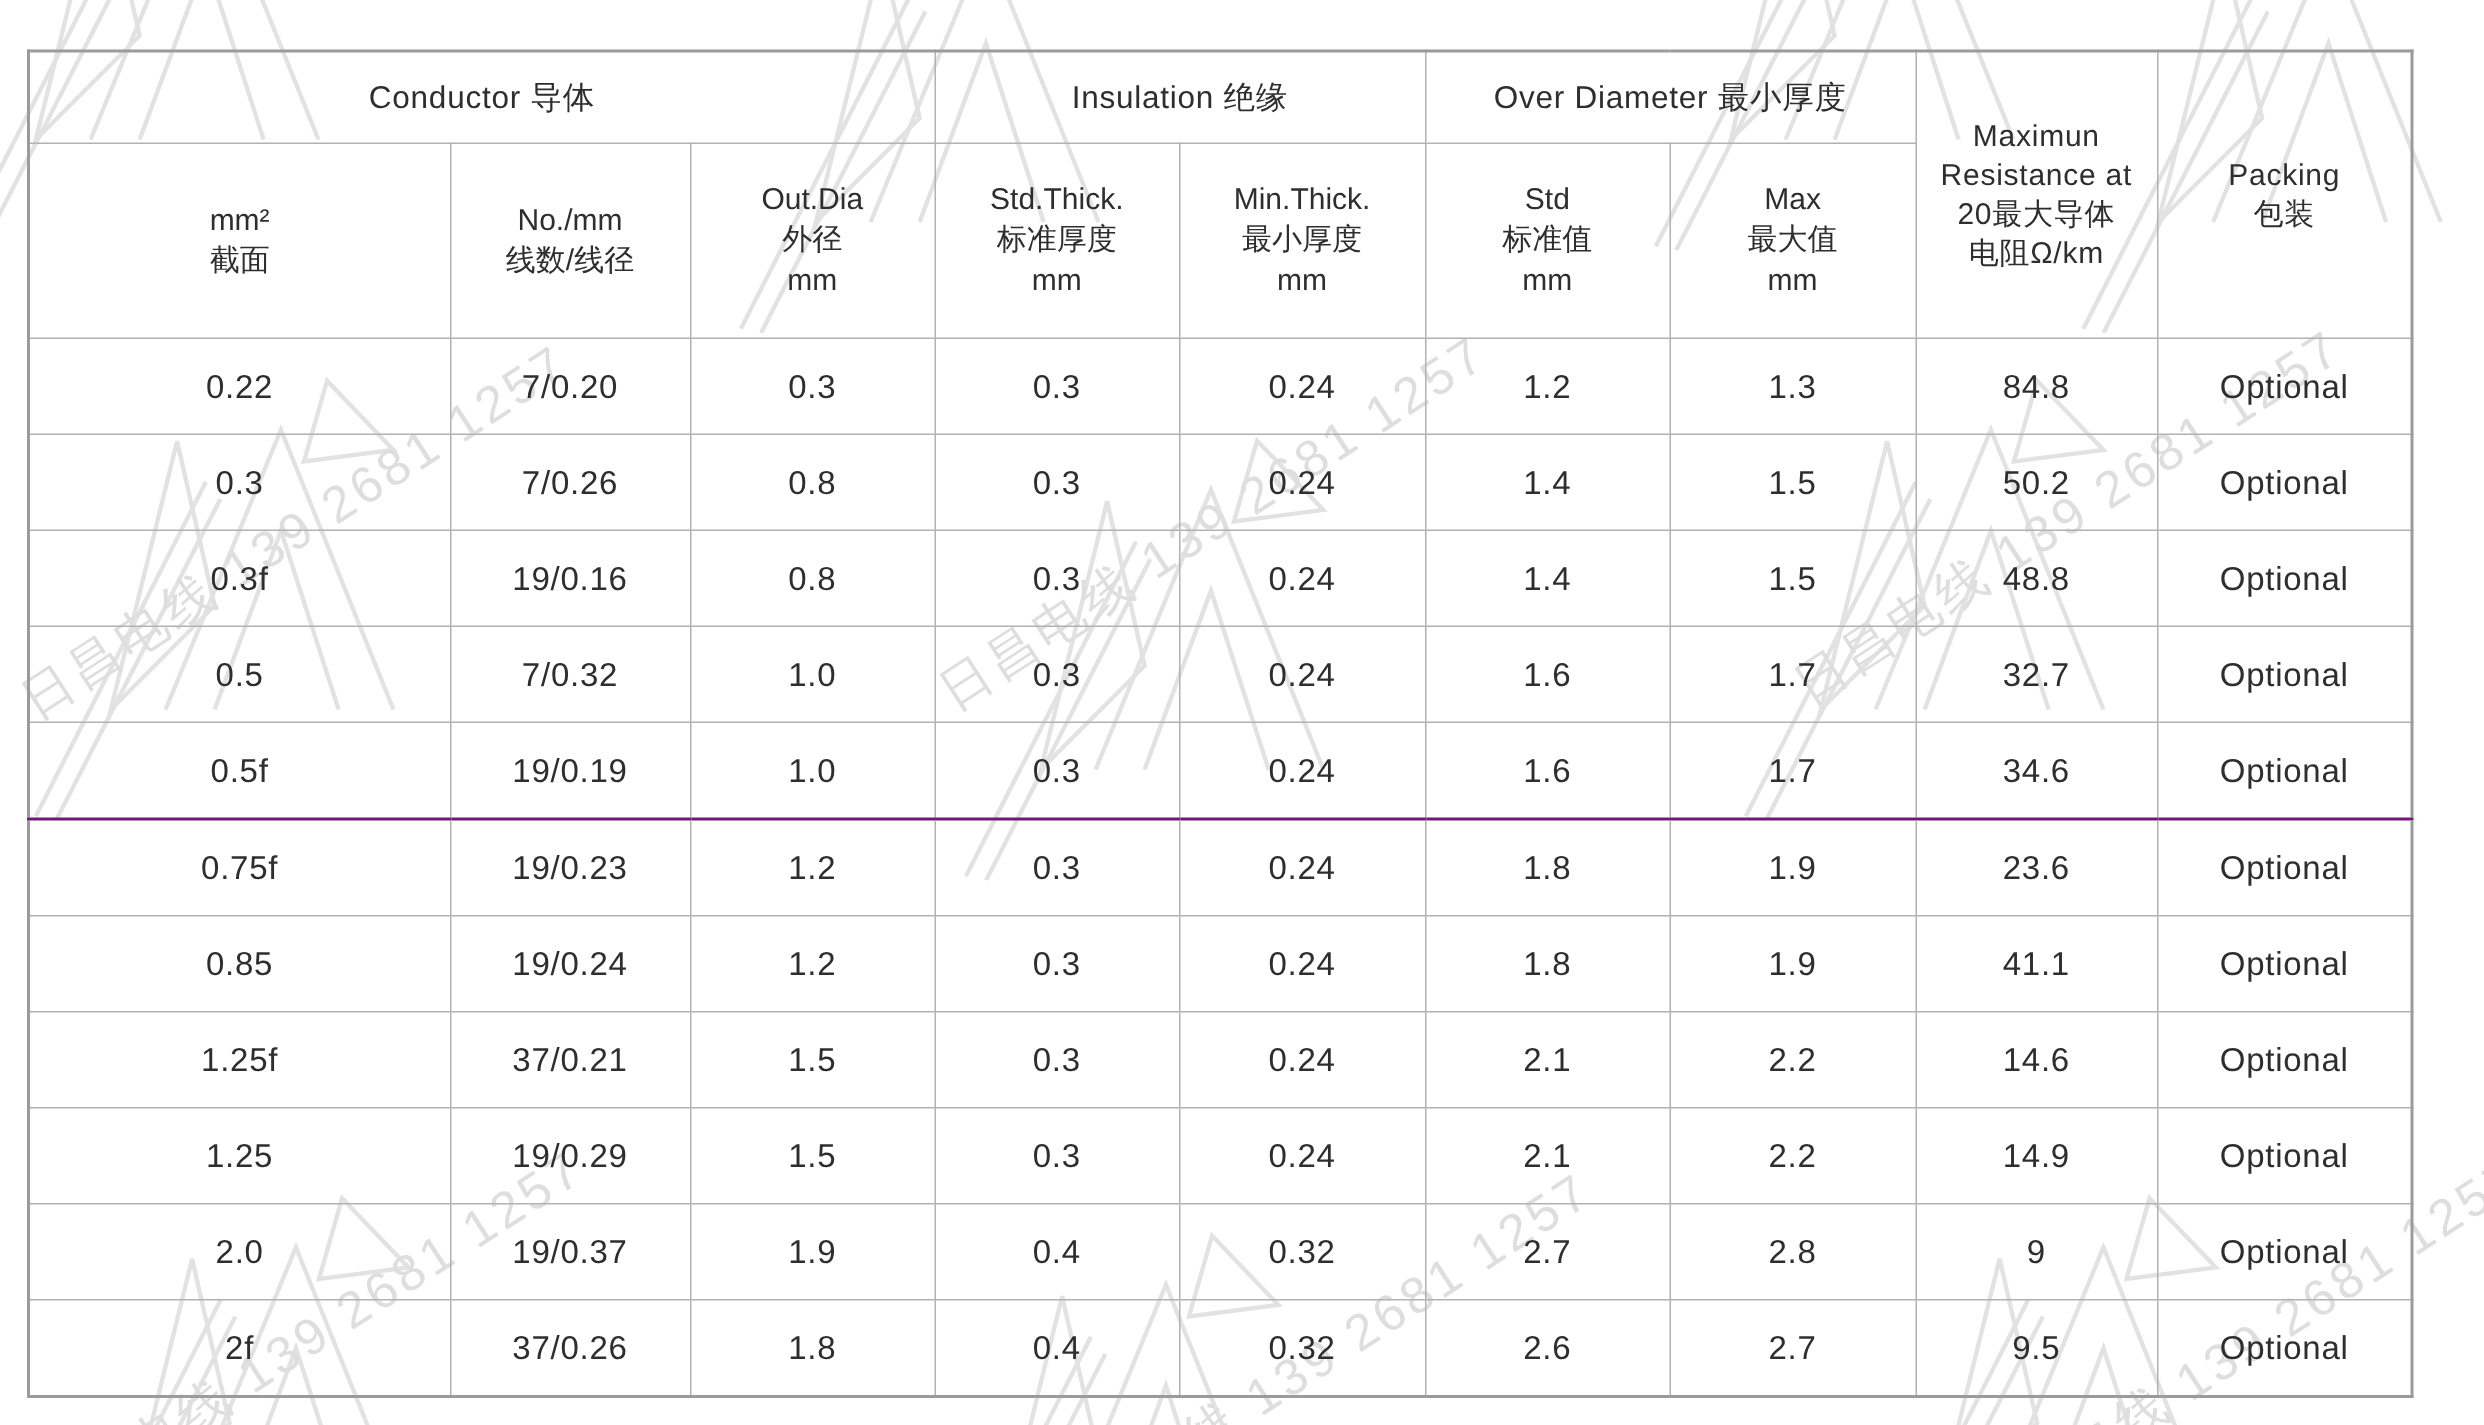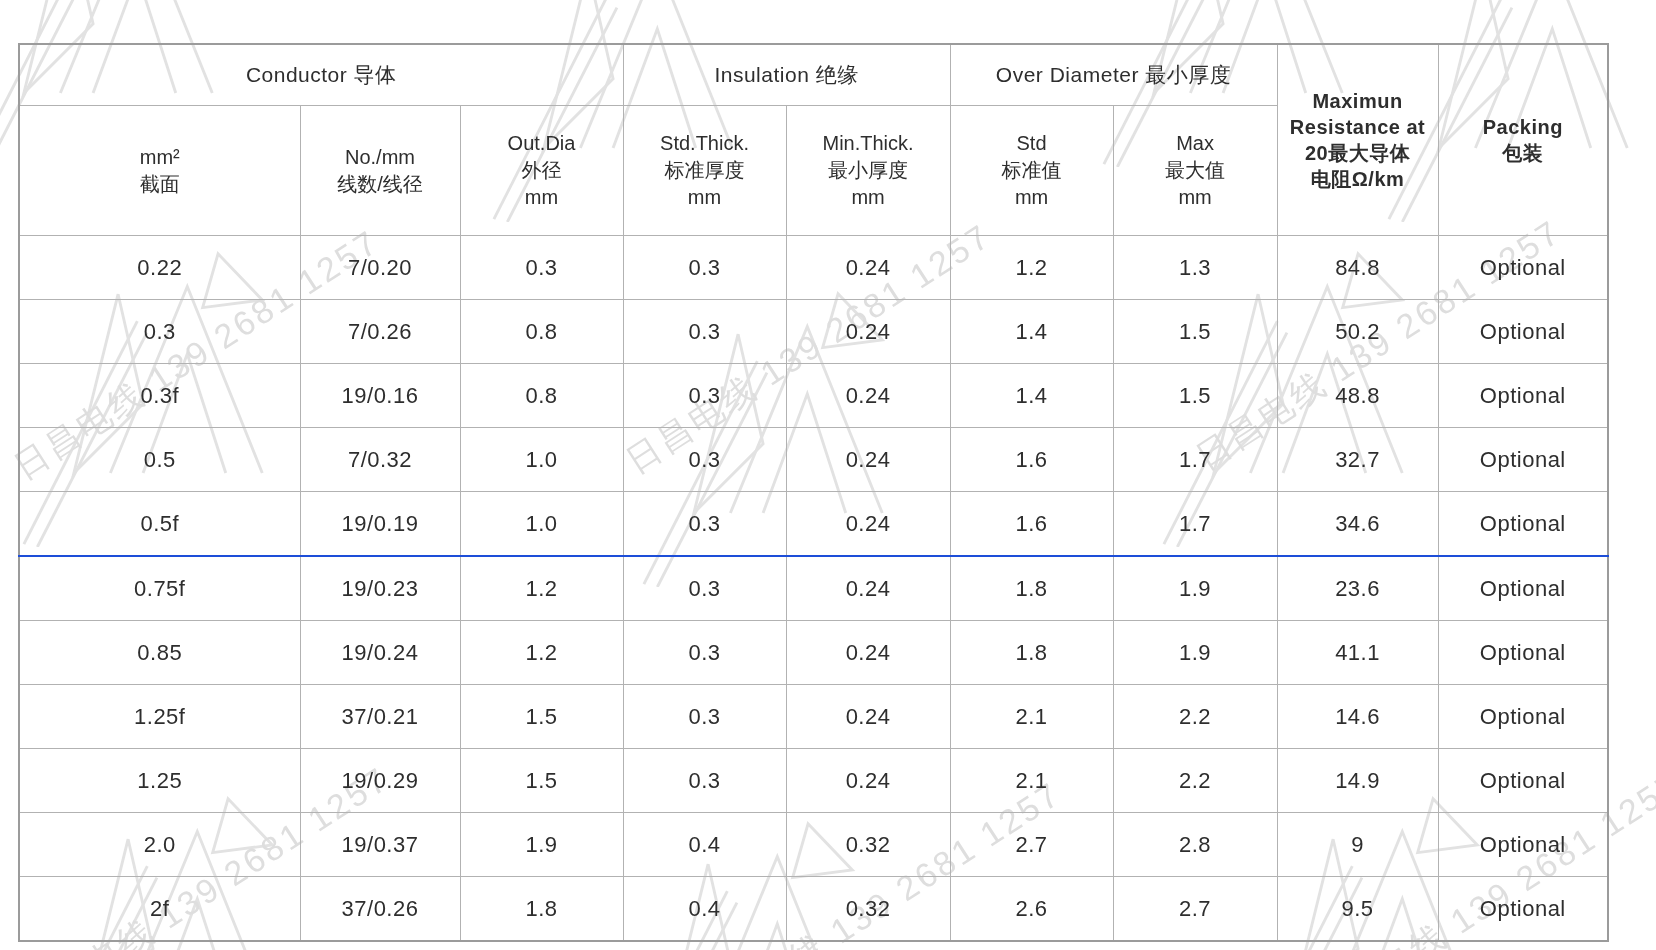--- a/index.html
+++ b/index.html
@@ -18,38 +18,38 @@
     position:absolute;
     font-size:34px;
     letter-spacing:3px;
     color:#dedede;
     white-space:nowrap;
     transform:rotate(-33deg);
     transform-origin:0 50%;
   }
   
   table.spec{
-    position:absolute;left:18px;top:43px;z-index:1;
+    position:absolute;left:18px;top:33px;z-index:1;
     width:1589px;height:884px;
     border-collapse:collapse;table-layout:fixed;
     background:transparent;
   }
   table.spec th,table.spec td{
     border:1px solid #b2b2b2;
     text-align:center;vertical-align:middle;
     font-weight:400;color:#2e2e2e;
     padding:0;background:transparent;
   }
   table.spec{border:2px solid #9b9b9b;}
   .grp-row th{height:60px;font-size:21px;letter-spacing:.5px;}
   .sub-row th{height:129px;font-size:20px;line-height:27px;}
   .sub-row .hl{display:block;}
-  .merged .hl{display:block;font-size:20px;line-height:26px;font-weight:bold;}
+  .merged .hl{display:block;font-size:20px;line-height:26px;}
   tbody td{height:63px;font-size:22px;letter-spacing:.5px;}
-  tbody tr:nth-child(5) td{border-bottom:2px solid #1d4ed8;}
+  tbody tr:nth-child(5) td{border-bottom:2px solid #701a75;}
 </style>
 </head>
 <body>
 
 <div class="wm">
   <svg width="0" height="0" style="position:absolute">
     <symbol id="wm-logo-sym" viewBox="0 0 260 335">
       <g fill="none" stroke="#e2e2e2" stroke-width="3">
         <path d="M4,332 L122,100"></path>
         <path d="M18,335 L132,112"></path>

